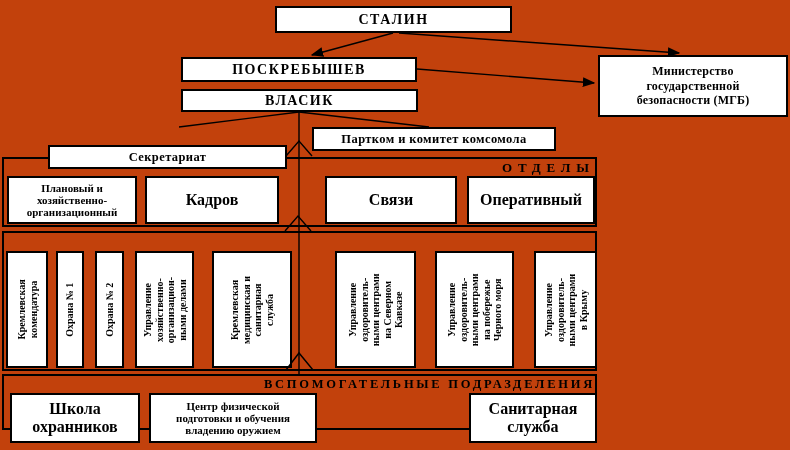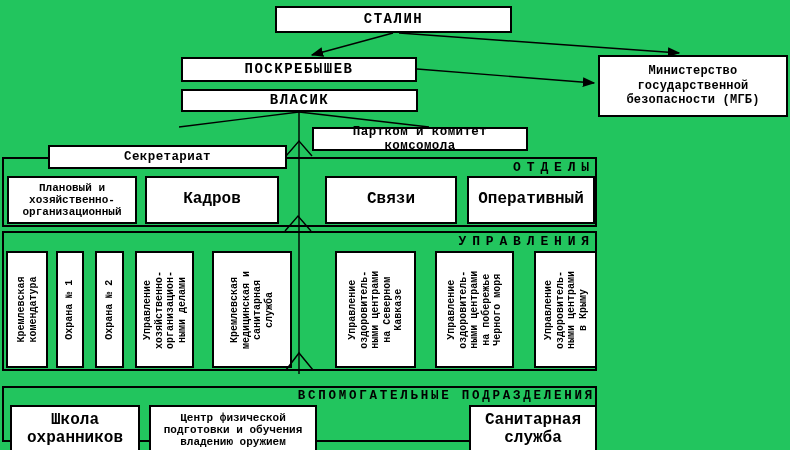--- a/index.html
+++ b/index.html
@@ -1,18 +1,18 @@
 <!DOCTYPE html>
 <html><head>
 <meta charset="utf-8">
 <style>
   html,body { margin:0; padding:0; background:#fff; }
   .canvas {
-    position:relative; width:790px; height:450px; background:#22c55e;
-    font-family:Liberation Mono, monospace; color:#000; overflow:hidden;
+    position:relative; width:790px; height:450px; background:#c2410c;
+    font-family:Liberation Serif, serif; color:#000; overflow:hidden;
   }
   .box {
     position:absolute; box-sizing:border-box; border:2px solid #000; background:#fff;
     display:flex; align-items:center; justify-content:center;
     text-align:center; font-weight:bold; white-space:pre-line; line-height:1.12;
     z-index:2;
   }
   .top-node { font-size:14px; letter-spacing:1.5px; }
   .mid-node { font-size:12.5px; letter-spacing:0.4px; }
   .mgb-node { font-size:12px; line-height:1.22; letter-spacing:0.2px; }
@@ -47,34 +47,33 @@
   <div class="box top-node" style="left:181px; top:57px; width:236px; height:25px;">ПОСКРЕБЫШЕВ</div>
 
   <div class="box top-node" style="left:181px; top:89px; width:237px; height:23px;">ВЛАСИК</div>
 
   <div class="box mgb-node" style="left:598px; top:55px; width:190px; height:62px;">Министерство
 государственной
 безопасности (МГБ)</div>
 
   <div class="box mid-node" style="left:48px; top:145px; width:239px; height:24px;">Секретариат</div>
 
-  <div class="box mid-node" style="left:312px; top:127px; width:216px; height:24px;">Партком и комитет комсомола</div>
+  <div class="box mid-node" style="left:312px; top:127px; width:244px; height:24px;">Партком и комитет комсомола</div>
 
   <div class="section" style="left:2px; top:157px; width:595px; height:70px;">
     <div class="section-title">ОТДЕЛЫ</div>
     <div class="box hbox small-text" style="left:3px; top:17px; width:130px; height:48px;">Плановый и
 хозяйственно-
 организационный</div>
     <div class="box hbox" style="left:141px; top:17px; width:134px; height:48px;">Кадров</div>
     <div class="box hbox" style="left:321px; top:17px; width:132px; height:48px;">Связи</div>
     <div class="box hbox" style="left:463px; top:17px; width:128px; height:48px;">Оперативный</div>
   </div>
 
   <div class="section" style="left:2px; top:231px; width:595px; height:140px;">
-    <div class="section-title">УПРАВЛЕНИЯ</div>
 
     <div class="vbox" style="left:2px; top:18px; width:42px; height:117px;">
       <div class="vtext">Кремлевская
 комендатура</div>
     </div>
     <div class="vbox" style="left:52px; top:18px; width:28px; height:117px;">
       <div class="vtext">Охрана № 1</div>
     </div>
     <div class="vbox" style="left:91px; top:18px; width:29px; height:117px;">
       <div class="vtext">Охрана № 2</div>
@@ -106,21 +105,21 @@
 Черного моря</div>
     </div>
     <div class="vbox" style="left:530px; top:18px; width:63px; height:117px;">
       <div class="vtext">Управление
 оздоровитель-
 ными центрами
 в Крыму</div>
     </div>
   </div>
 
-  <div class="section" style="left:2px; top:386px; width:595px; height:56px;">
+  <div class="section" style="left:2px; top:374px; width:595px; height:56px;">
     <div class="section-title small">ВСПОМОГАТЕЛЬНЫЕ ПОДРАЗДЕЛЕНИЯ</div>
     <div class="box hbox" style="left:6px; top:17px; width:130px; height:50px;">Школа
 охранников</div>
     <div class="box hbox small-text" style="left:145px; top:17px; width:168px; height:50px;">Центр физической
 подготовки и обучения
 владению оружием</div>
     <div class="box hbox" style="left:465px; top:17px; width:128px; height:50px;">Санитарная
 служба</div>
   </div>
 

